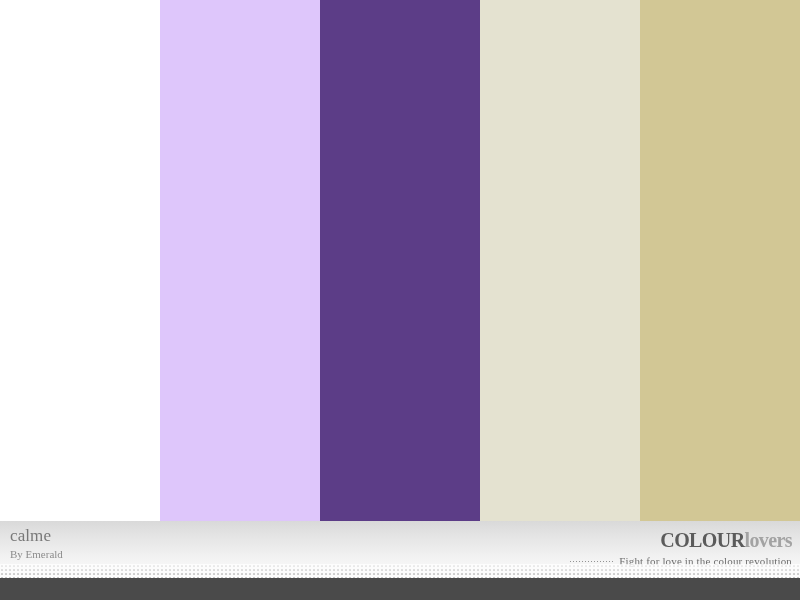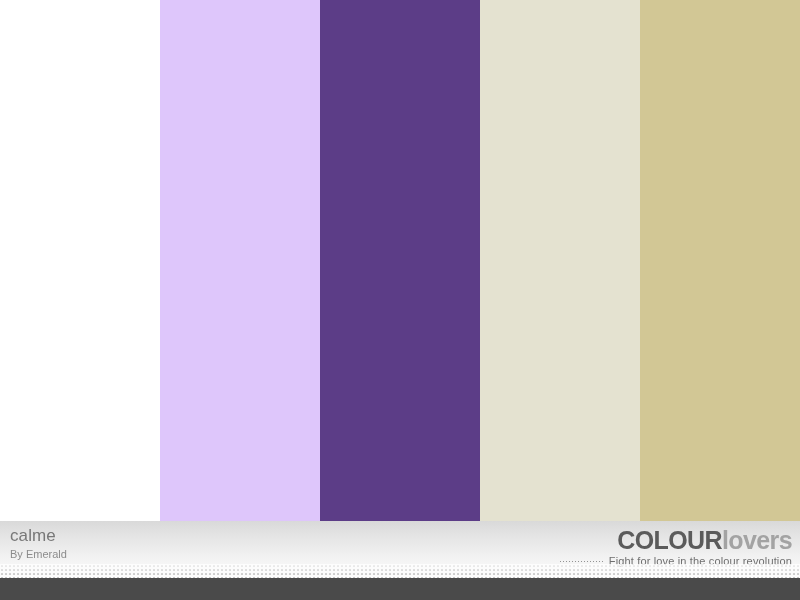--- a/index.html
+++ b/index.html
@@ -13,20 +13,21 @@
     overflow: hidden;
     font-family: "Liberation Sans", sans-serif;
     position: relative;
   }
 
   #palette-page {
     width: 704px;
     height: 600px;
     position: relative;
     background: #ffffff;
+    font-family: Liberation Serif, serif;
   }
 
   
   #swatch-strip {
     position: absolute;
     left: 0;
     top: 0;
     width: 800px;
     height: 521px;
     display: flex;
@@ -74,21 +75,21 @@
 
   
   #brand-block {
     position: absolute;
     right: 8px;
     top: 5px;
     text-align: right;
     line-height: 1;
   }
   #brand-wordmark {
-    font-size: 25px;
+    font-size: 20px;
     font-weight: bold;
     letter-spacing: -0.6px;
     line-height: 28px;
     white-space: nowrap;
   }
   #brand-colour {
     color: #5b5b5b;
   }
   #brand-lovers {
     color: #a3a3a3;

